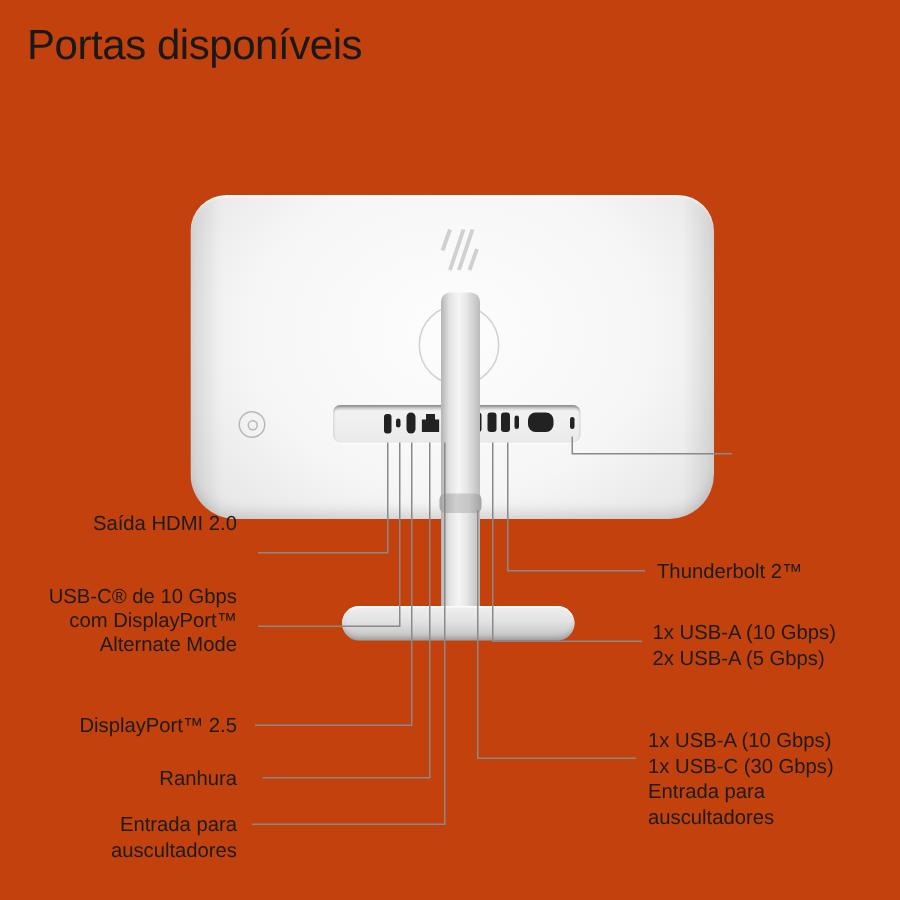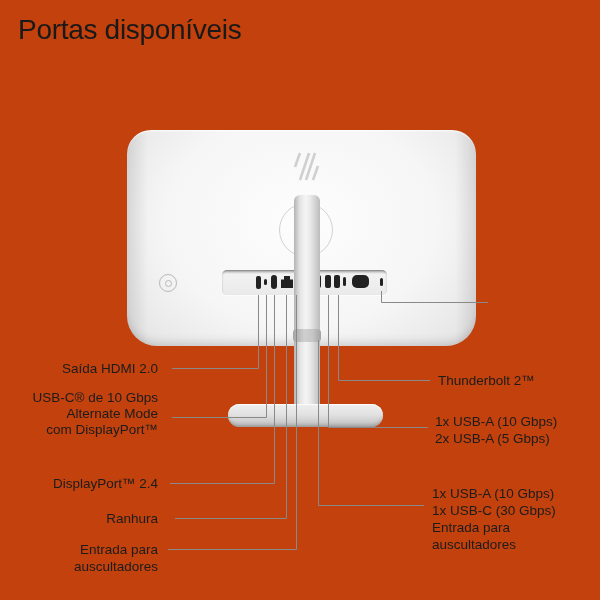--- a/index.html
+++ b/index.html
@@ -98,30 +98,30 @@
       <path d="M170,483.5 H274.5 V295"></path>
       <path d="M175,518.5 H286.5 V295"></path>
       <path d="M168,549.5 H296.5 V295"></path>
       <path d="M381.5,291 V302.5 H488"></path>
       <path d="M338.5,295 V380.5 H430"></path>
       <path d="M328.5,295 V427.5 H428"></path>
       <path d="M318.5,340 V505.5 H424"></path>
     </g>
   </svg>
 
-  <div class="label rt" style="top:360px;">
+  <div class="label rt" style="top:340px;">
     <div>Saída HDMI 2.0</div>
   </div>
   <div class="label rt lh16" style="top:390px;">
     <div>USB-C® de 10 Gbps</div>
+    <div>com DisplayPort™</div>
     <div>Alternate Mode</div>
-    <div>com DisplayPort™</div>
   </div>
   <div class="label rt" style="top:475px;">
-    <div>DisplayPort™ 2.4</div>
+    <div>DisplayPort™ 2.5</div>
   </div>
   <div class="label rt" style="top:510px;">
     <div>Ranhura</div>
   </div>
   <div class="label rt" style="top:541px;">
     <div>Entrada para</div>
     <div>auscultadores</div>
   </div>
 
   <div class="label lt" style="left:438px;top:372px;">

